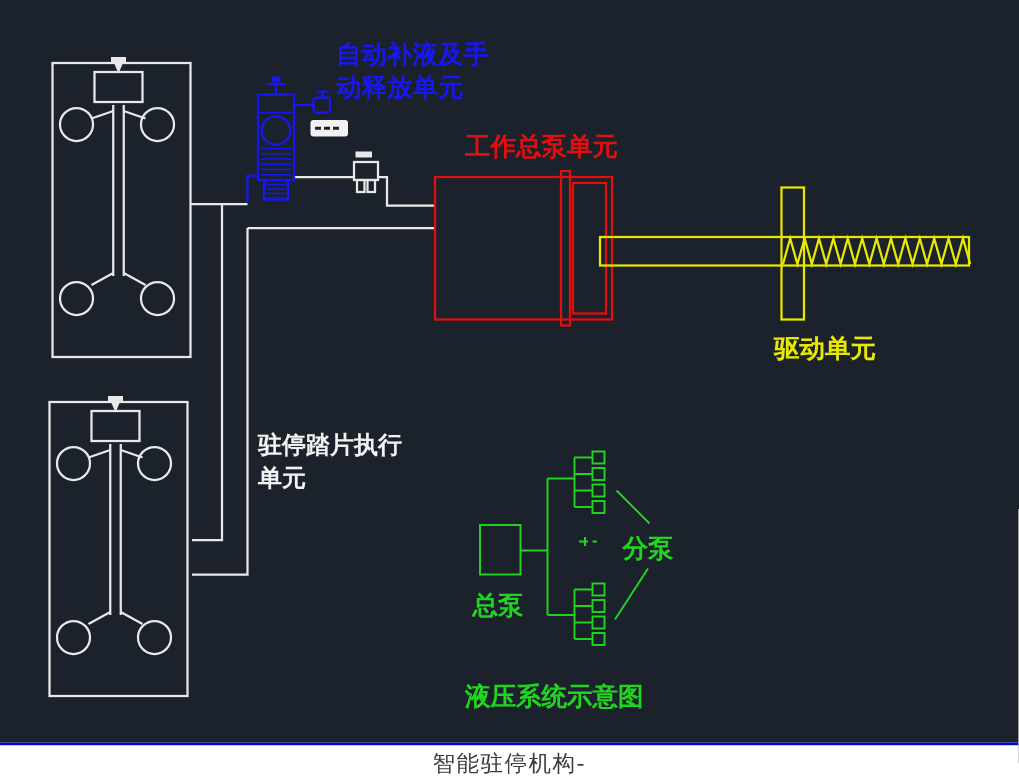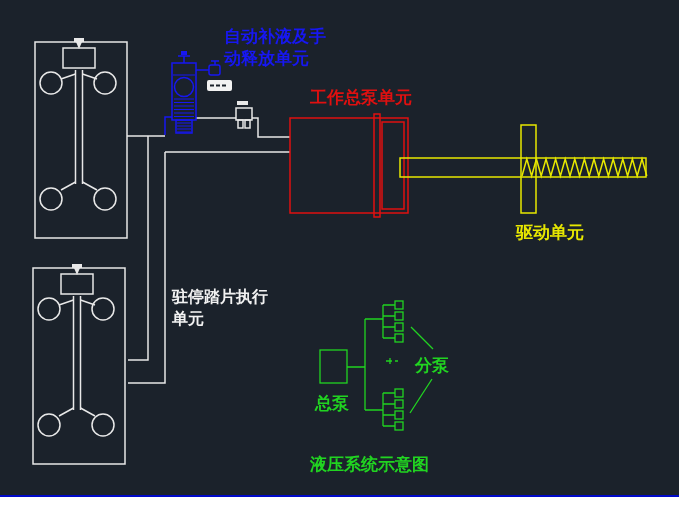--- a/index.html
+++ b/index.html
@@ -117,13 +117,16 @@
       <text x="172" y="302" class="lbl-white">驻停踏片执行</text>
       <text x="172" y="324" class="lbl-white">单元</text>
       <text x="315" y="409" class="lbl-green">总泵</text>
       <text x="415" y="371" class="lbl-green">分泵</text>
       <text x="310" y="470" class="lbl-green">液压系统示意图</text>
     </svg>
   </div>
 
   <div class="canvas-bottom-border"></div>
 
+  <div class="caption-bar">
+    <span class="caption-text">智能驻停机构-</span>
+  </div>
 </div>
 
 </body></html>

